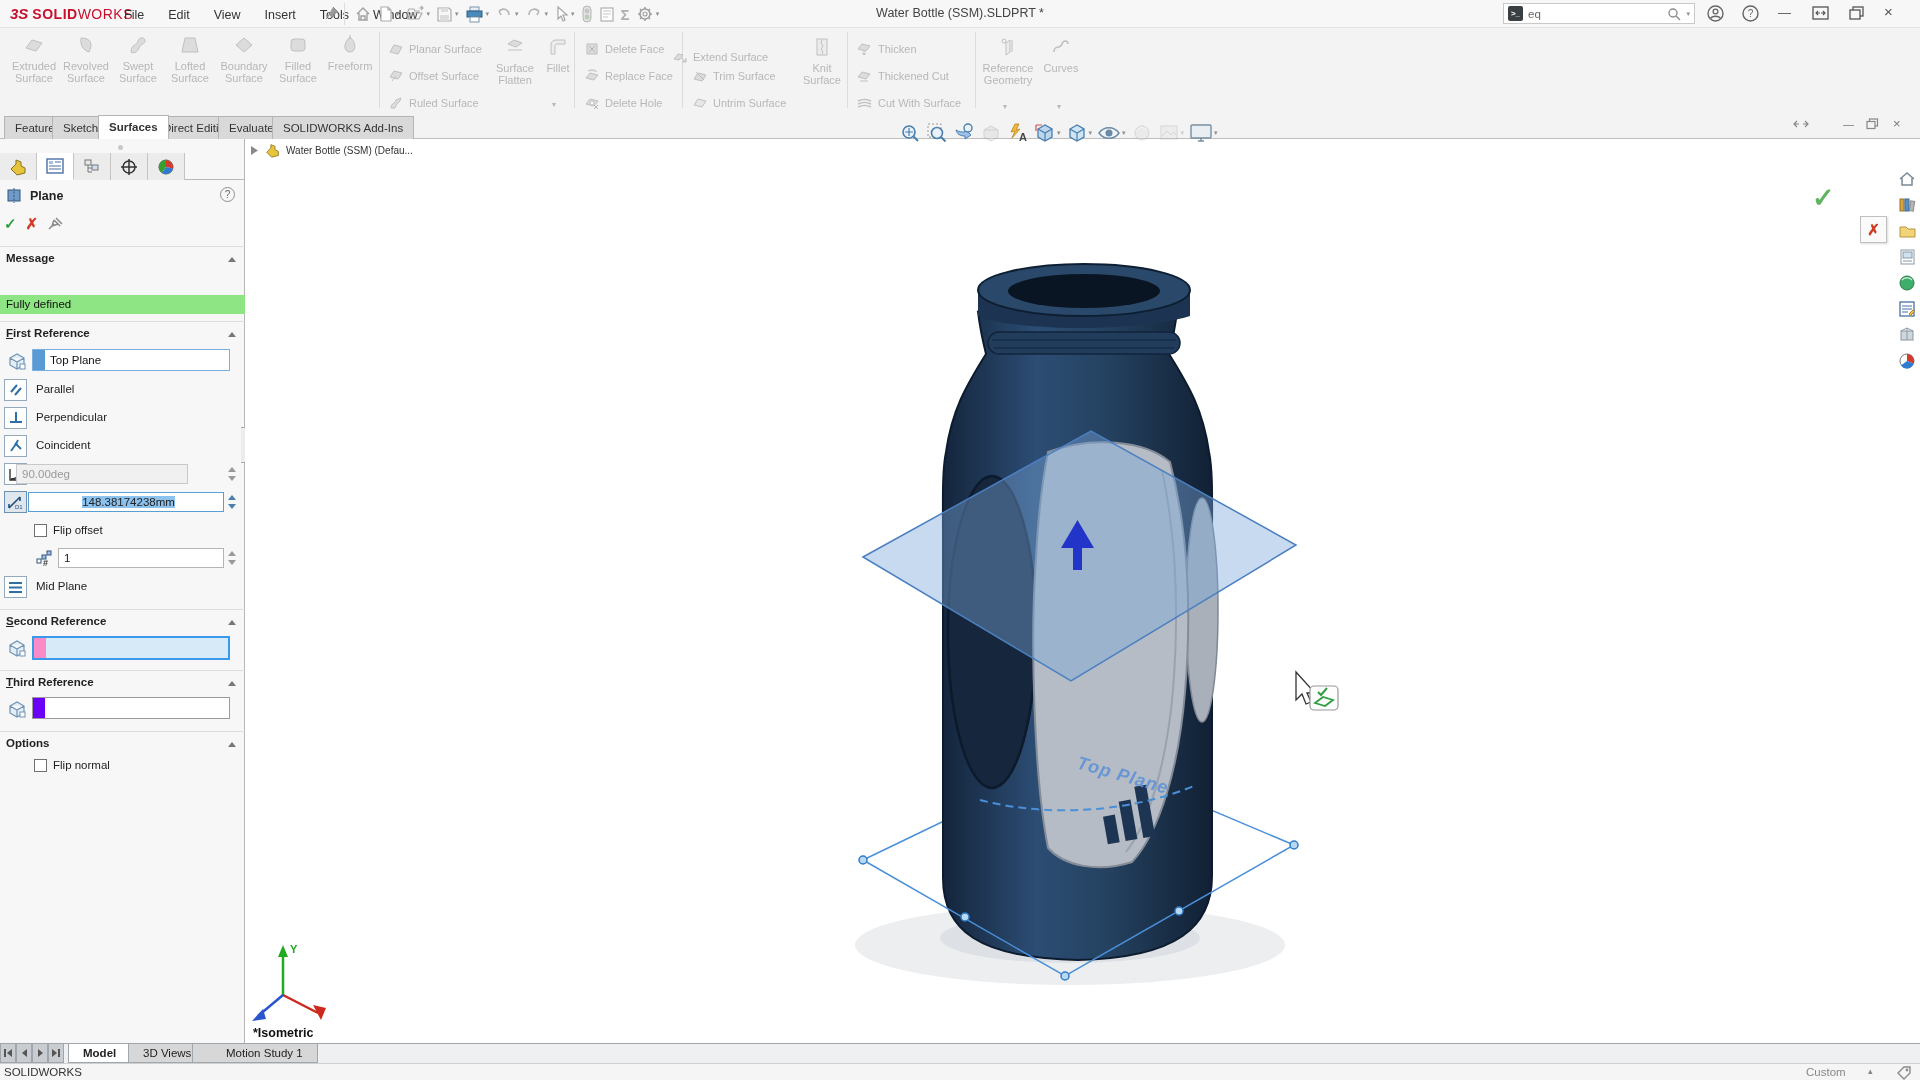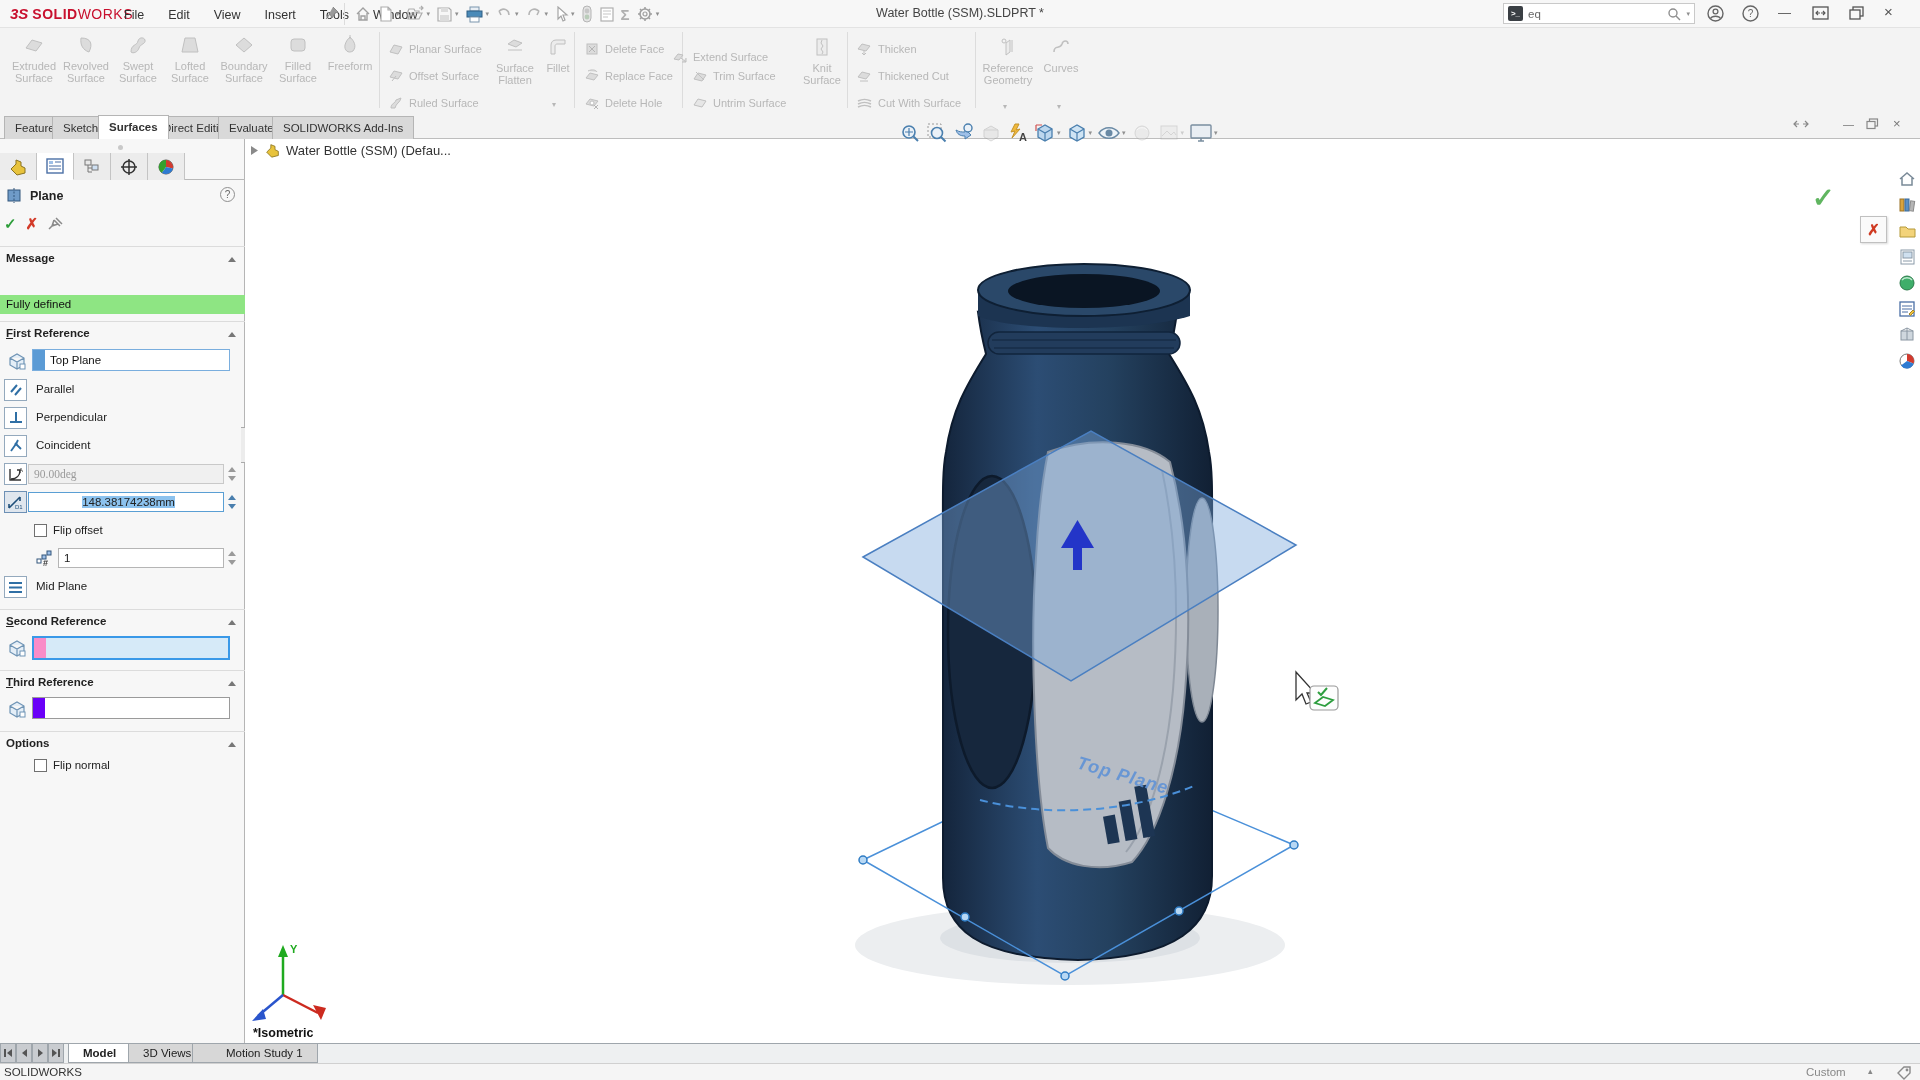--- a/index.html
+++ b/index.html
@@ -70,21 +70,21 @@
   .pm-input .hl { background:#8cc2ee; }
   .spinner { position:absolute; width:12px; height:20px; display:flex; flex-direction:column; justify-content:space-between; padding:3px 0; align-items:center; }
   .sp-up { width:0;height:0;border-left:4px solid transparent;border-right:4px solid transparent;border-bottom:5px solid #4a7fae; }
   .sp-dn { width:0;height:0;border-left:4px solid transparent;border-right:4px solid transparent;border-top:5px solid #4a7fae; }
   .spinner.gray .sp-up { border-bottom-color:#9a9a9a; } .spinner.gray .sp-dn { border-top-color:#9a9a9a; }
   .chk { position:absolute; width:13px; height:13px; border:1px solid #707070; background:#fff; }
   #pm-handle { left:241px; top:427px; width:10px; height:36px; background:#ececec; border:1px solid #aaa; border-left:none; border-radius:0 5px 5px 0; }
 
   
   #viewport { left:245px; top:139px; width:1675px; height:904px; background:#fff; }
-  #breadcrumb { left:250px; top:143px; display:flex; align-items:center; gap:5px; font-size:13px; color:#333; z-index:5; }
+  #breadcrumb { left:250px; top:143px; display:flex; align-items:center; gap:5px; font-size:10px; color:#333; z-index:5; }
   #hud { left:898px; top:121px; display:flex; align-items:center; gap:3px; z-index:5; }
   .hud-btn { display:flex; align-items:center; padding:1px; }
   .hud-btn .dd { font-size:7px; color:#909090; margin-left:1px; }
   .hud-btn.disabled { opacity:.38; }
   #confirm-check { left:1812px; top:182px; font-size:27px; z-index:5; color:#4fae4f; font-weight:bold; opacity:.9; }
   #confirm-cancel { left:1860px; top:216px; width:27px; height:27px; background:#fafafa; border:1px solid #c0c0c0; box-shadow:1px 1px 2px rgba(0,0,0,.15); text-align:center; line-height:25px; font-size:15px; color:#cf3a22; font-weight:bold; z-index:5; }
   #iso-label { left:253px; top:1026px; font-weight:bold; font-size:12.5px; color:#111; z-index:5; }
 
   
   #taskstrip { left:1894px; top:168px; width:26px; display:flex; flex-direction:column; gap:4px; align-items:center; z-index:6; }
@@ -506,21 +506,21 @@
       </svg>
     </div>
   <span class="pm-label" style="left:36px;top:300px;">Coincident</span>
 
   <div class="pm-iconbox" style="left:4px;top:324px;">
       <svg width="17" height="17" viewBox="0 0 17 17">
         <path d="M3 3 V14 H14 M4 13 C10 13 13 9 13 4 M10 4 L13 4 L13 7" fill="none" stroke="#333" stroke-width="1.4"></path>
         <text x="12" y="6" font-size="6" fill="#333">A</text>
       </svg>
     </div>
-  <div class="pm-input disabled" style="left:28px;top:325px;width:196px;font-family:Liberation Serif, serif;">90.00deg</div>
+  <div class="pm-input disabled" style="left:16px;top:325px;width:172px;">90.00deg</div>
   <div class="spinner gray" style="left:226px;top:325px;">
       <div class="sp-up"></div>
       <div class="sp-dn"></div>
     </div>
 
   <div class="pm-iconbox pressed" style="left:4px;top:352px;">
       <svg width="17" height="17" viewBox="0 0 17 17">
         <path d="M2 14 L13 3 M2 14 L5 11 M13 3 L10 6 M2 14 L2 10 M13 3 L13 7" fill="none" stroke="#1f4f7a" stroke-width="1.6"></path>
         <text x="8" y="15" font-size="6" fill="#1f4f7a">D1</text>
       </svg>

